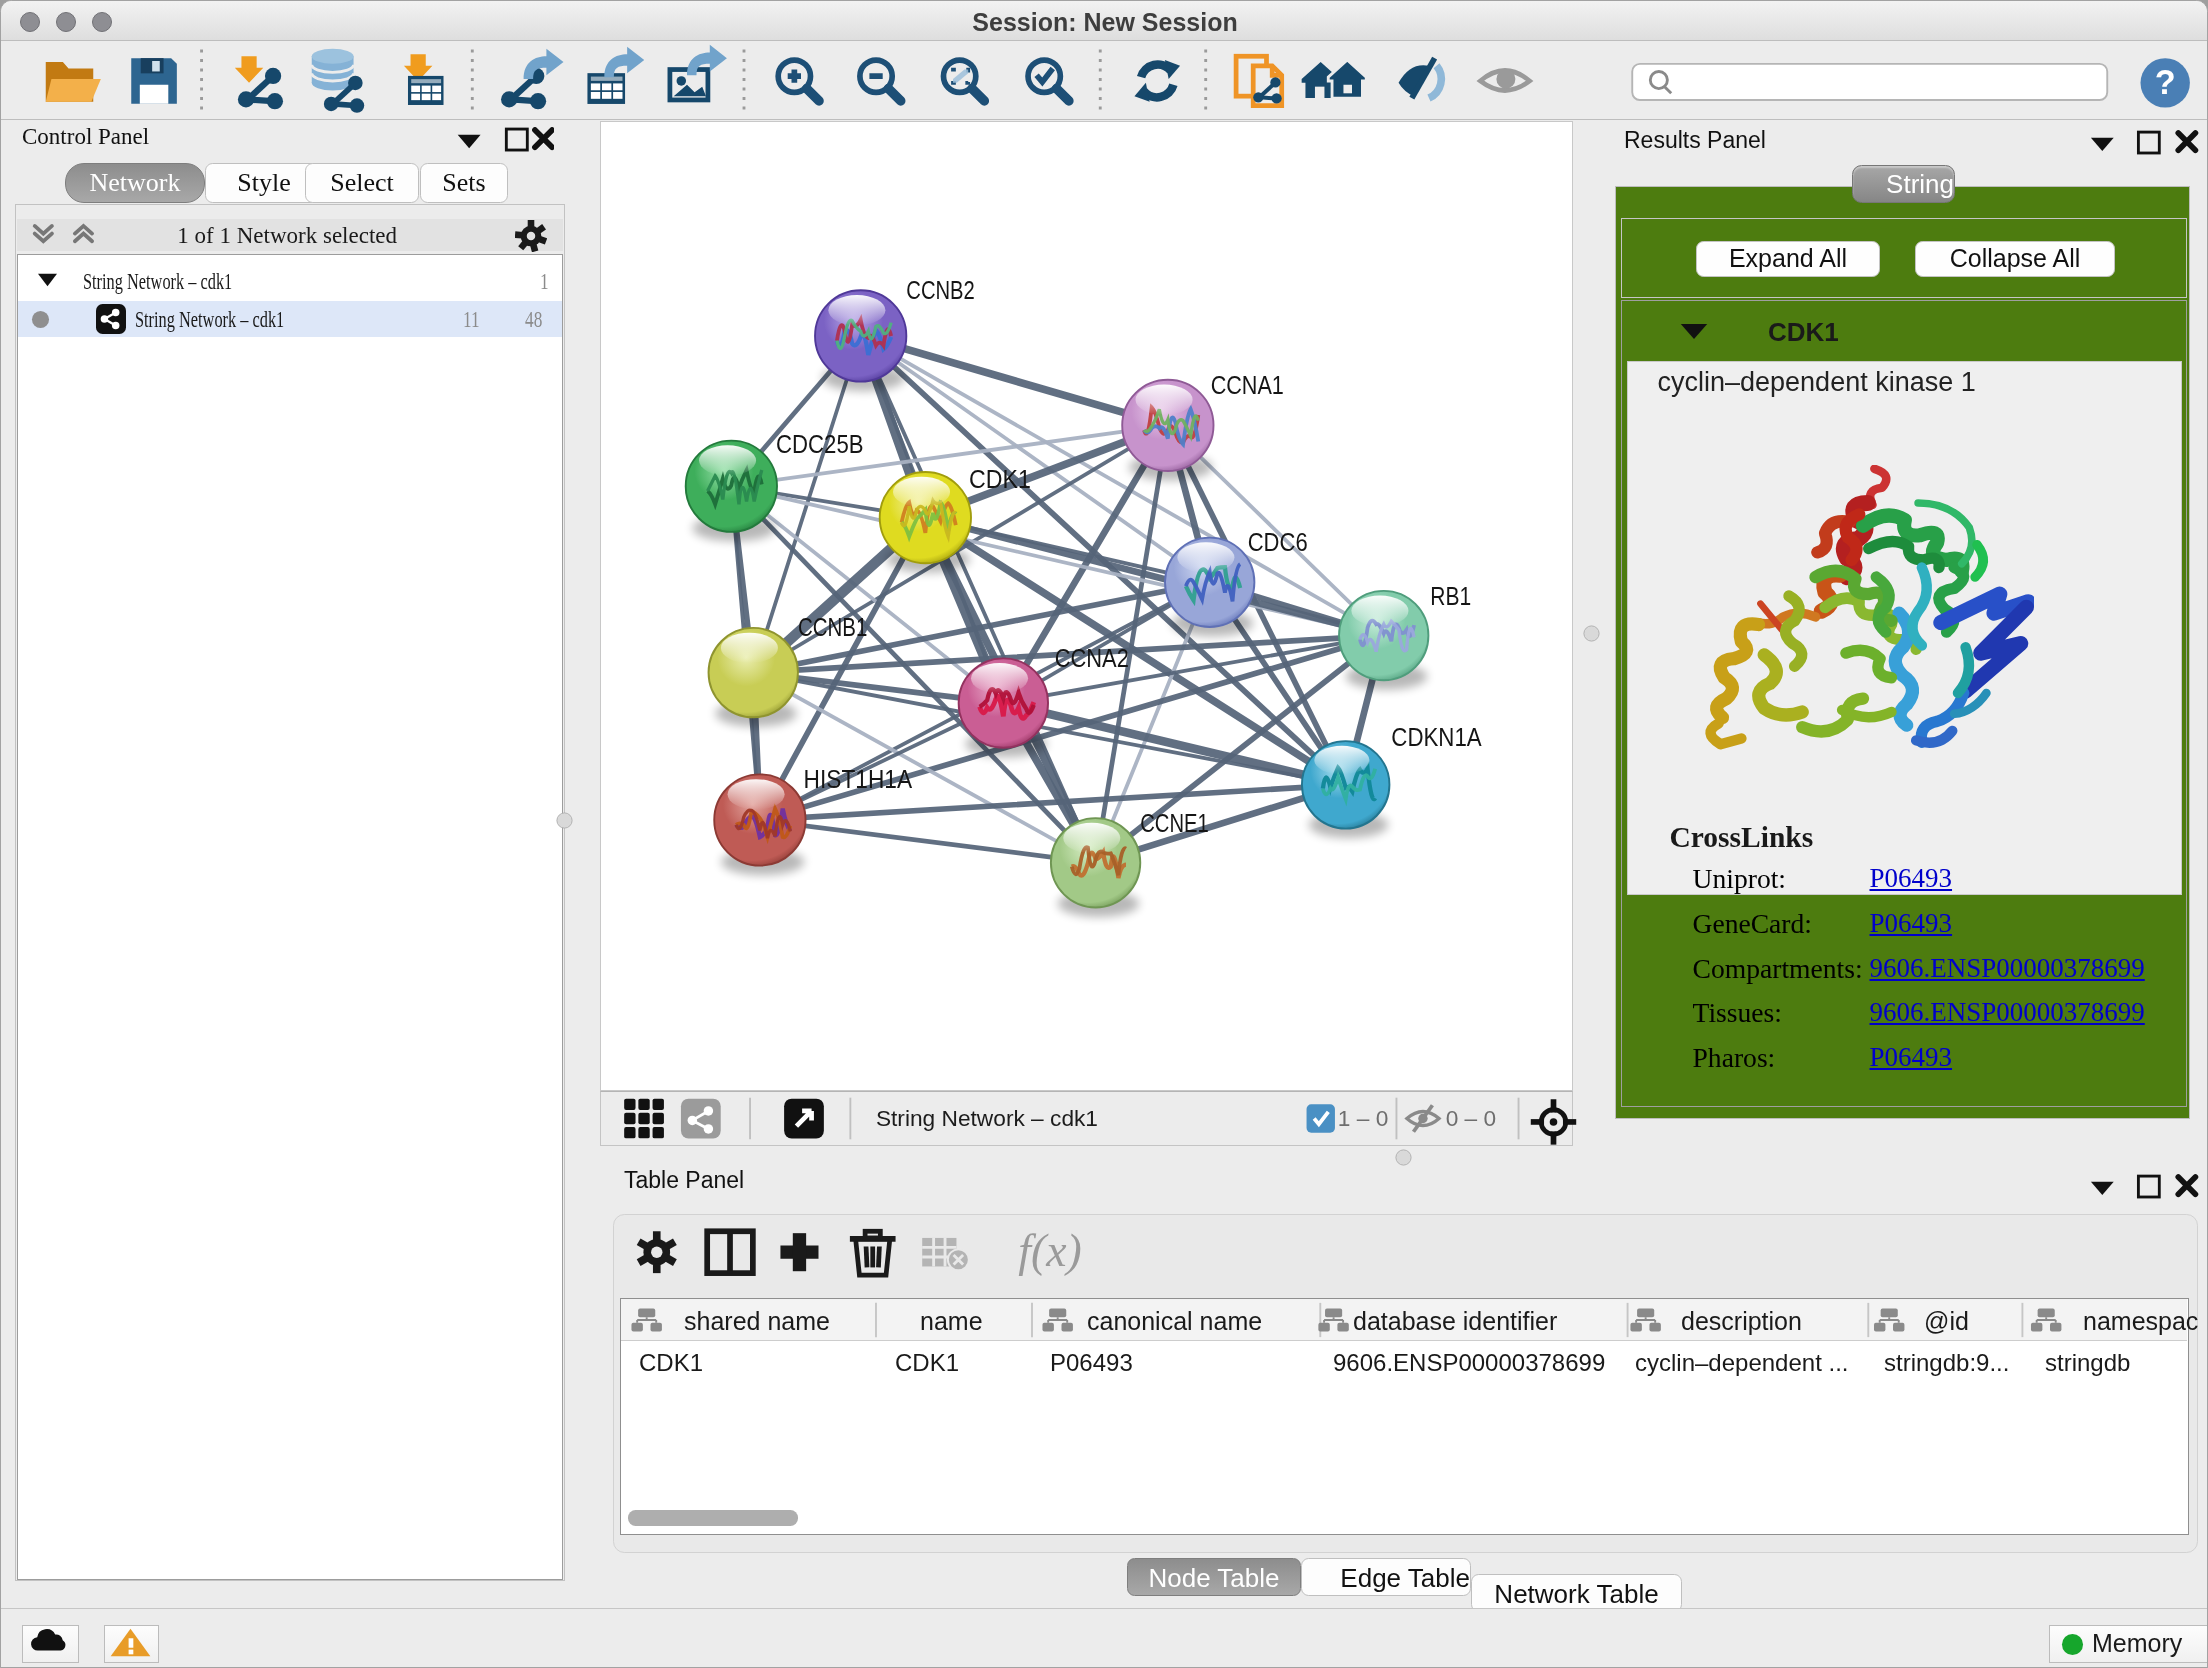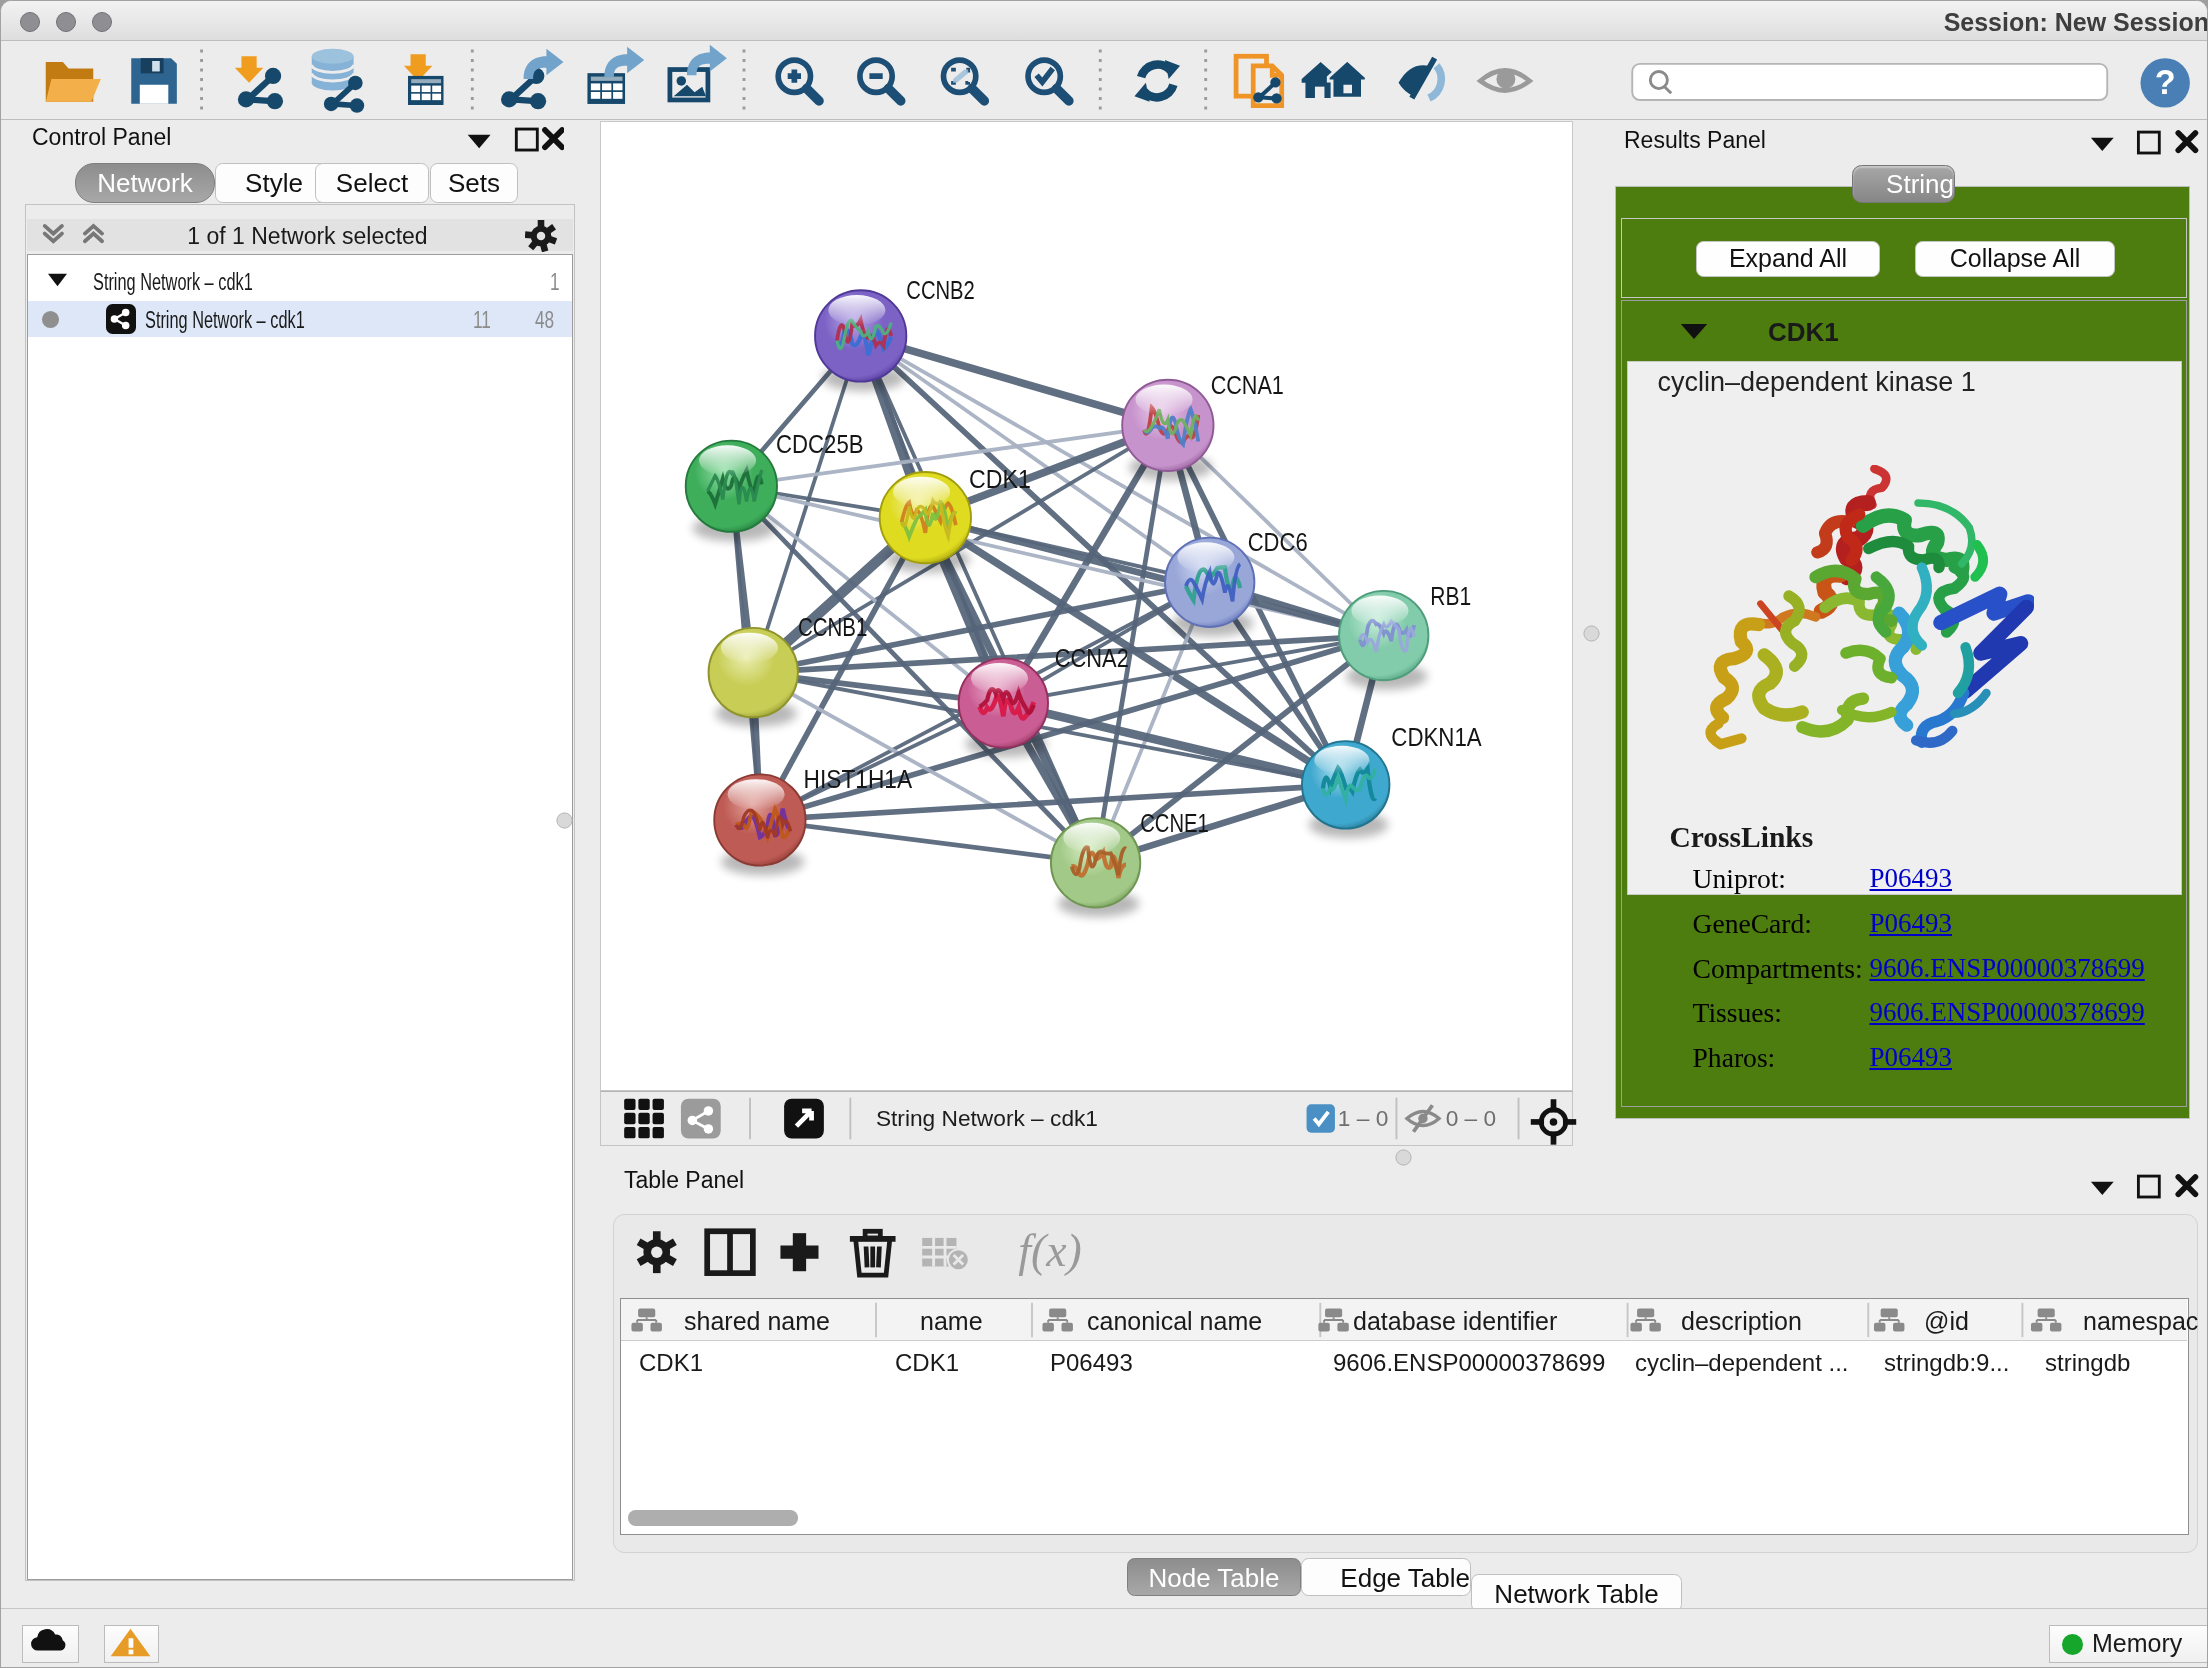--- a/index.html
+++ b/index.html
@@ -5,26 +5,26 @@
   * { margin:0; padding:0; box-sizing:border-box; }
   html,body { width:2208px; height:1668px; background:#9e9e9e; }
   body { font-family:"Liberation Sans", sans-serif; color:#1a1a1a; }
   #win { position:absolute; left:0; top:0; width:2208px; height:1668px;
          background:#ececec; border:1.9px solid #a2a2a2; border-radius:11.4px 11.4px 0 0; overflow:hidden; }
   .abs { position:absolute; }
   #titlebar { position:absolute; left:0; top:0; width:100%; height:40px;
     background:linear-gradient(#f2f2f2,#dedede); border-bottom:1.9px solid #bdbdbd; }
   .tlight { position:absolute; top:10.5px; width:20px; height:20px; border-radius:50%;
     background:#8e8e93; border:1.9px solid #717176; }
-  #wtitle { position:absolute; top:6.7px; left:0; width:2208px; text-align:right;
+  #wtitle { position:absolute; top:6.7px; left:0; width:2208px; text-align:center;
     font-size:25px; font-weight:bold; color:#3e3e3e; }
   #toolbar { position:absolute; left:0; top:41px; width:100%; height:78px;
     background:#ececec; border-bottom:1.9px solid #bdbdbd; }
   .ptitle { font-size:23px; color:#111; }
-  #cpanel { position:absolute; left:11px; top:121px; width:563px; height:1480px; }
+  #cpanel { position:absolute; left:1px; top:121px; width:563px; height:1480px;font-family:Liberation Serif, serif; }
   .tab { position:absolute; top:41px; height:40px; border:1px solid #bfbfbf; background:#fdfdfd;
     font-size:26px; text-align:center; line-height:38px; border-radius:7.6px; color:#111; }
   .tabsel { background:linear-gradient(#8d8d8d,#a8a8a8); color:#fff; border-color:#7e7e7e; }
   #cp-box { position:absolute; left:13.3px; top:82px; width:550px; height:1377px;
     border:1px solid #c2c2c2; background:#ececec; }
   #cp-gray { position:absolute; left:1px; top:14.3px; width:546px; height:32px; background:#e2e2e2; }
   #cp-tree { position:absolute; left:1px; top:49px; width:546px; height:1326px;
     background:#ffffff; border:1px solid #9c9c9c; }
   #netwrap { position:absolute; left:599px; top:120px; width:973px; height:970px;
     background:#ffffff; border:1px solid #c8c8c8; }

